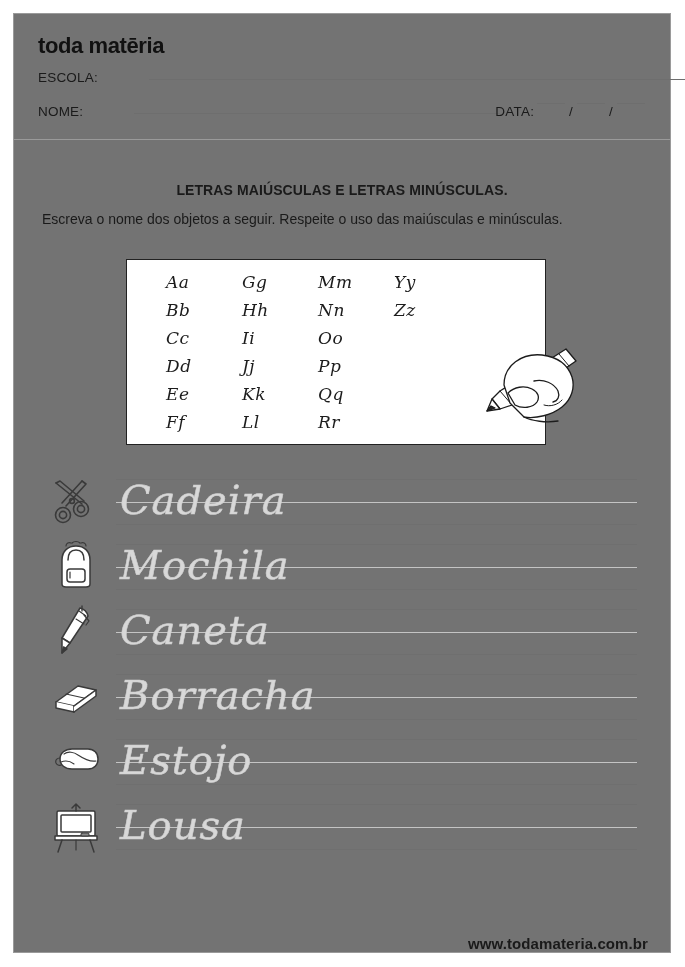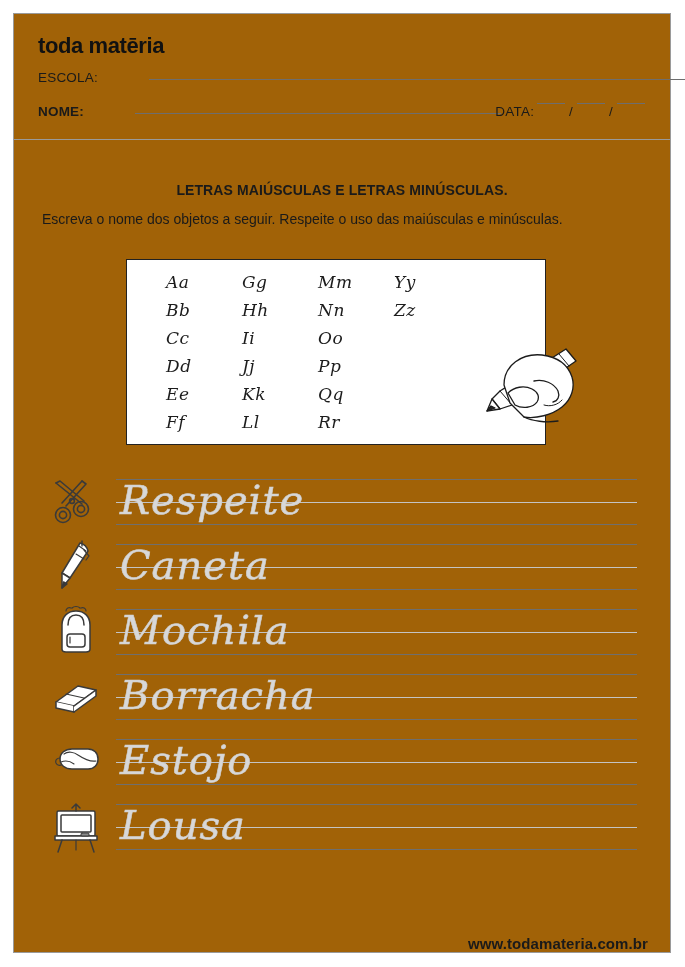--- a/index.html
+++ b/index.html
@@ -16,21 +16,21 @@
   }
 
   .page {
     position: absolute;
     left: 13px;
     top: 13px;
     width: 658px;
     height: 940px;
     border: 1px solid #9a9a9a;
     box-sizing: border-box;
-    background: #a16207;
+    background: #737373;
   }
 
   
   .header {
     position: absolute;
     left: 0; top: 0;
     width: 100%;
     height: 126px;
     border-bottom: 1px solid #9a9a9a;
     box-sizing: border-box;
@@ -47,21 +47,21 @@
   .field-row {
     position: absolute;
     left: 24px;
     display: flex;
     align-items: baseline;
     font-size: 13.5px;
     letter-spacing: 0.2px;
     gap: 43px;
   }
   .field-escola { top: 56px; }
-  .field-nome   { top: 90px; font-weight: bold; }
+  .field-nome   { top: 90px; }
   .rule {
     display: inline-block;
     border-bottom: 1px solid #6e6e6e;
     height: 1px;
     margin-left: 8px;
     position: relative;
     top: -2px;
   }
   .rule-escola { width: 574px; }
   .rule-nome   { width: 366px; }
@@ -328,21 +328,42 @@
       <circle cx="15" cy="42" r="7.5"></circle>
               <circle cx="15" cy="42" r="3.6"></circle>
       <circle cx="24" cy="28" r="2.4"></circle>
     </g>
   </svg>
         </div>
         <div class="lines-cell">
           <div class="gl gl-top"></div>
           <div class="gl-mid"></div>
           <div class="gl gl-bottom"></div>
-          <div class="trace-word">Respeite</div>
+          <div class="trace-word">Cadeira</div>
+        </div>
+      </div>
+      <div class="trace-row">
+        <div class="icon-cell">
+          <svg id="def-backpack-icon" width="56" height="56" viewBox="0 0 56 56">
+    <g fill="#fff" stroke="#3a3a3a" stroke-width="1.5" stroke-linejoin="round" stroke-linecap="round">
+      <path d="M14 22 C14 13 20 8 28 8 C36 8 42 13 42 22 L42 46 C42 48 40 49 38 49 L18 49 C16 49 14 48 14 46 Z"></path>
+      <path d="M20 22 C20 15 23 12 28 12 C33 12 36 15 36 22" fill="none"></path>
+      <rect x="19" y="31" width="18" height="13" rx="3"></rect>
+      <path d="M22 34 L22 40" stroke-width="1.2"></path>
+      <path d="M18 8 C18 5 21 4 23 5" fill="none" stroke-width="1.2"></path>
+      <path d="M38 8 C38 5 35 4 33 5" fill="none" stroke-width="1.2"></path>
+      <path d="M24 5 C26 3 30 3 32 5" fill="none" stroke-width="1.2"></path>
+    </g>
+  </svg>
+        </div>
+        <div class="lines-cell">
+          <div class="gl gl-top"></div>
+          <div class="gl-mid"></div>
+          <div class="gl gl-bottom"></div>
+          <div class="trace-word">Mochila</div>
         </div>
       </div>
       <div class="trace-row">
         <div class="icon-cell">
           <svg id="def-pen-icon" width="56" height="56" viewBox="0 0 56 56">
     <g fill="#fff" stroke="#3a3a3a" stroke-width="1.5" stroke-linejoin="round" stroke-linecap="round">
       <path d="M32 5 C36 6 39 9 40 13 L22 40 L14 35 Z"></path>
       <path d="M14 35 L22 40 L14 50 Z"></path>
       <path d="M14 50 L15.5 44 L19 46 Z" fill="#3a3a3a"></path>
       <path d="M31 8 L38 13" stroke-width="1.1"></path>
@@ -350,41 +371,20 @@
       <path d="M34 3 L34 8" stroke-width="1.4"></path>
       <path d="M36 12 L41 18 L38 22" stroke-width="1.2" fill="none"></path>
     </g>
   </svg>
         </div>
         <div class="lines-cell">
           <div class="gl gl-top"></div>
           <div class="gl-mid"></div>
           <div class="gl gl-bottom"></div>
           <div class="trace-word">Caneta</div>
-        </div>
-      </div>
-      <div class="trace-row">
-        <div class="icon-cell">
-          <svg id="def-backpack-icon" width="56" height="56" viewBox="0 0 56 56">
-    <g fill="#fff" stroke="#3a3a3a" stroke-width="1.5" stroke-linejoin="round" stroke-linecap="round">
-      <path d="M14 22 C14 13 20 8 28 8 C36 8 42 13 42 22 L42 46 C42 48 40 49 38 49 L18 49 C16 49 14 48 14 46 Z"></path>
-      <path d="M20 22 C20 15 23 12 28 12 C33 12 36 15 36 22" fill="none"></path>
-      <rect x="19" y="31" width="18" height="13" rx="3"></rect>
-      <path d="M22 34 L22 40" stroke-width="1.2"></path>
-      <path d="M18 8 C18 5 21 4 23 5" fill="none" stroke-width="1.2"></path>
-      <path d="M38 8 C38 5 35 4 33 5" fill="none" stroke-width="1.2"></path>
-      <path d="M24 5 C26 3 30 3 32 5" fill="none" stroke-width="1.2"></path>
-    </g>
-  </svg>
-        </div>
-        <div class="lines-cell">
-          <div class="gl gl-top"></div>
-          <div class="gl-mid"></div>
-          <div class="gl gl-bottom"></div>
-          <div class="trace-word">Mochila</div>
         </div>
       </div>
       <div class="trace-row">
         <div class="icon-cell">
           <svg id="def-eraser-icon" width="56" height="56" viewBox="0 0 56 56">
     <g fill="#fff" stroke="#3a3a3a" stroke-width="1.5" stroke-linejoin="round" stroke-linecap="round">
       <path d="M8 34 L30 18 L48 22 L26 38 Z"></path>
       <path d="M8 34 L8 40 L26 44 L26 38"></path>
       <path d="M26 38 L48 22 L48 28 L26 44"></path>
       <path d="M18 26 L36 30" stroke-width="1.1"></path>

